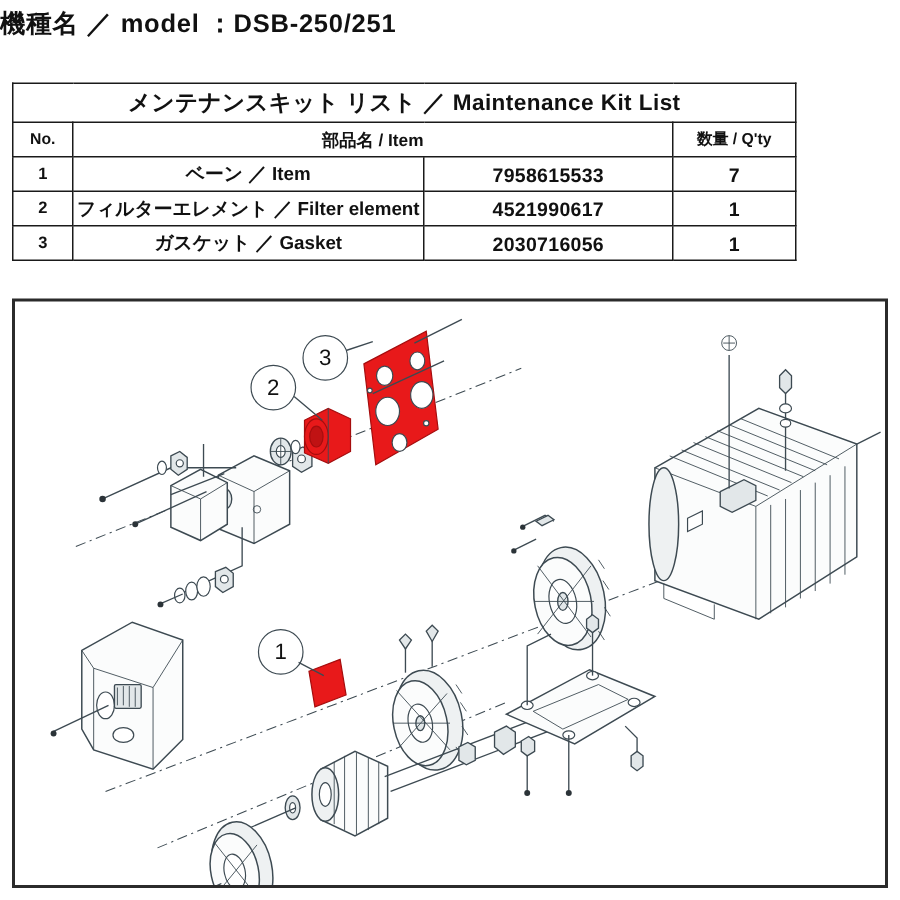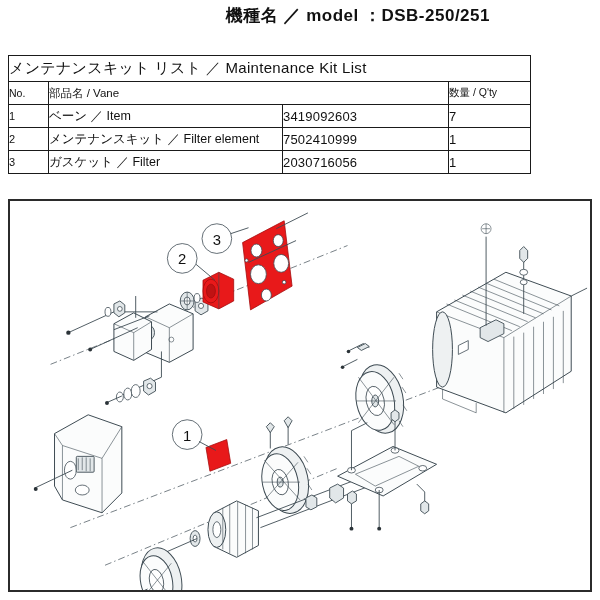--- a/index.html
+++ b/index.html
@@ -15,42 +15,43 @@
     font-family: "Liberation Sans", "DejaVu Sans", sans-serif;
     color: #111111;
   }
 
   
   #model-title {
     position: absolute;
     left: 0;
     top: 4px;
     width: 490px;
-    text-align: right;
+    text-align: left;
     font-size: 17px;
     font-weight: bold;
     letter-spacing: 0.5px;
     white-space: nowrap;
   }
 
   
   #kit-table {
     position: absolute;
     left: 8px;
     top: 55px;
     width: 522px;
     border-collapse: collapse;
     table-layout: fixed;
     background: #ffffff;
   }
   #kit-table td, #kit-table th {
     border: 1px solid #1a1a1a;
     padding: 0;
+    text-align: center;
     vertical-align: middle;
-    font-weight: normal;
+    font-weight: bold;
     color: #111111;
   }
   .tbl-title {
     height: 25px;
     font-size: 15px;
     letter-spacing: 0.3px;
     white-space: nowrap;
   }
   .col-no   { width: 40px; }
   .col-item { width: 234px; }
@@ -108,38 +109,38 @@
       <col class="col-item">
       <col class="col-pn">
       <col class="col-qty">
   </colgroup>
   <tbody>
     <tr>
       <td class="tbl-title" colspan="4">メンテナンスキット リスト ／ Maintenance Kit  List</td>
     </tr>
     <tr>
       <td class="hdr-cell">No.</td>
-      <td class="hdr-cell hdr-item" colspan="2">部品名 / Vane</td>
+      <td class="hdr-cell hdr-item" colspan="2">部品名 / Item</td>
       <td class="hdr-cell">数量 / Q'ty</td>
     </tr>
     <tr>
       <td class="row-cell cell-no">1</td>
       <td class="row-cell cell-item">ベーン ／ Item</td>
-      <td class="row-cell cell-pn">3419092603</td>
+      <td class="row-cell cell-pn">7958615533</td>
       <td class="row-cell cell-qty">7</td>
     </tr>
     <tr>
       <td class="row-cell cell-no">2</td>
-      <td class="row-cell cell-item">メンテナンスキット ／ Filter element</td>
-      <td class="row-cell cell-pn">7502410999</td>
+      <td class="row-cell cell-item">フィルターエレメント ／ Filter element</td>
+      <td class="row-cell cell-pn">4521990617</td>
       <td class="row-cell cell-qty">1</td>
     </tr>
     <tr>
       <td class="row-cell cell-no">3</td>
-      <td class="row-cell cell-item">ガスケット ／ Filter</td>
+      <td class="row-cell cell-item">ガスケット ／ Gasket</td>
       <td class="row-cell cell-pn">2030716056</td>
       <td class="row-cell cell-qty">1</td>
     </tr>
   </tbody>
 </table>
 
 <div id="diagram-panel">
   <svg id="diagram-svg" viewBox="0 0 584 393">
     <defs>
       <style>

